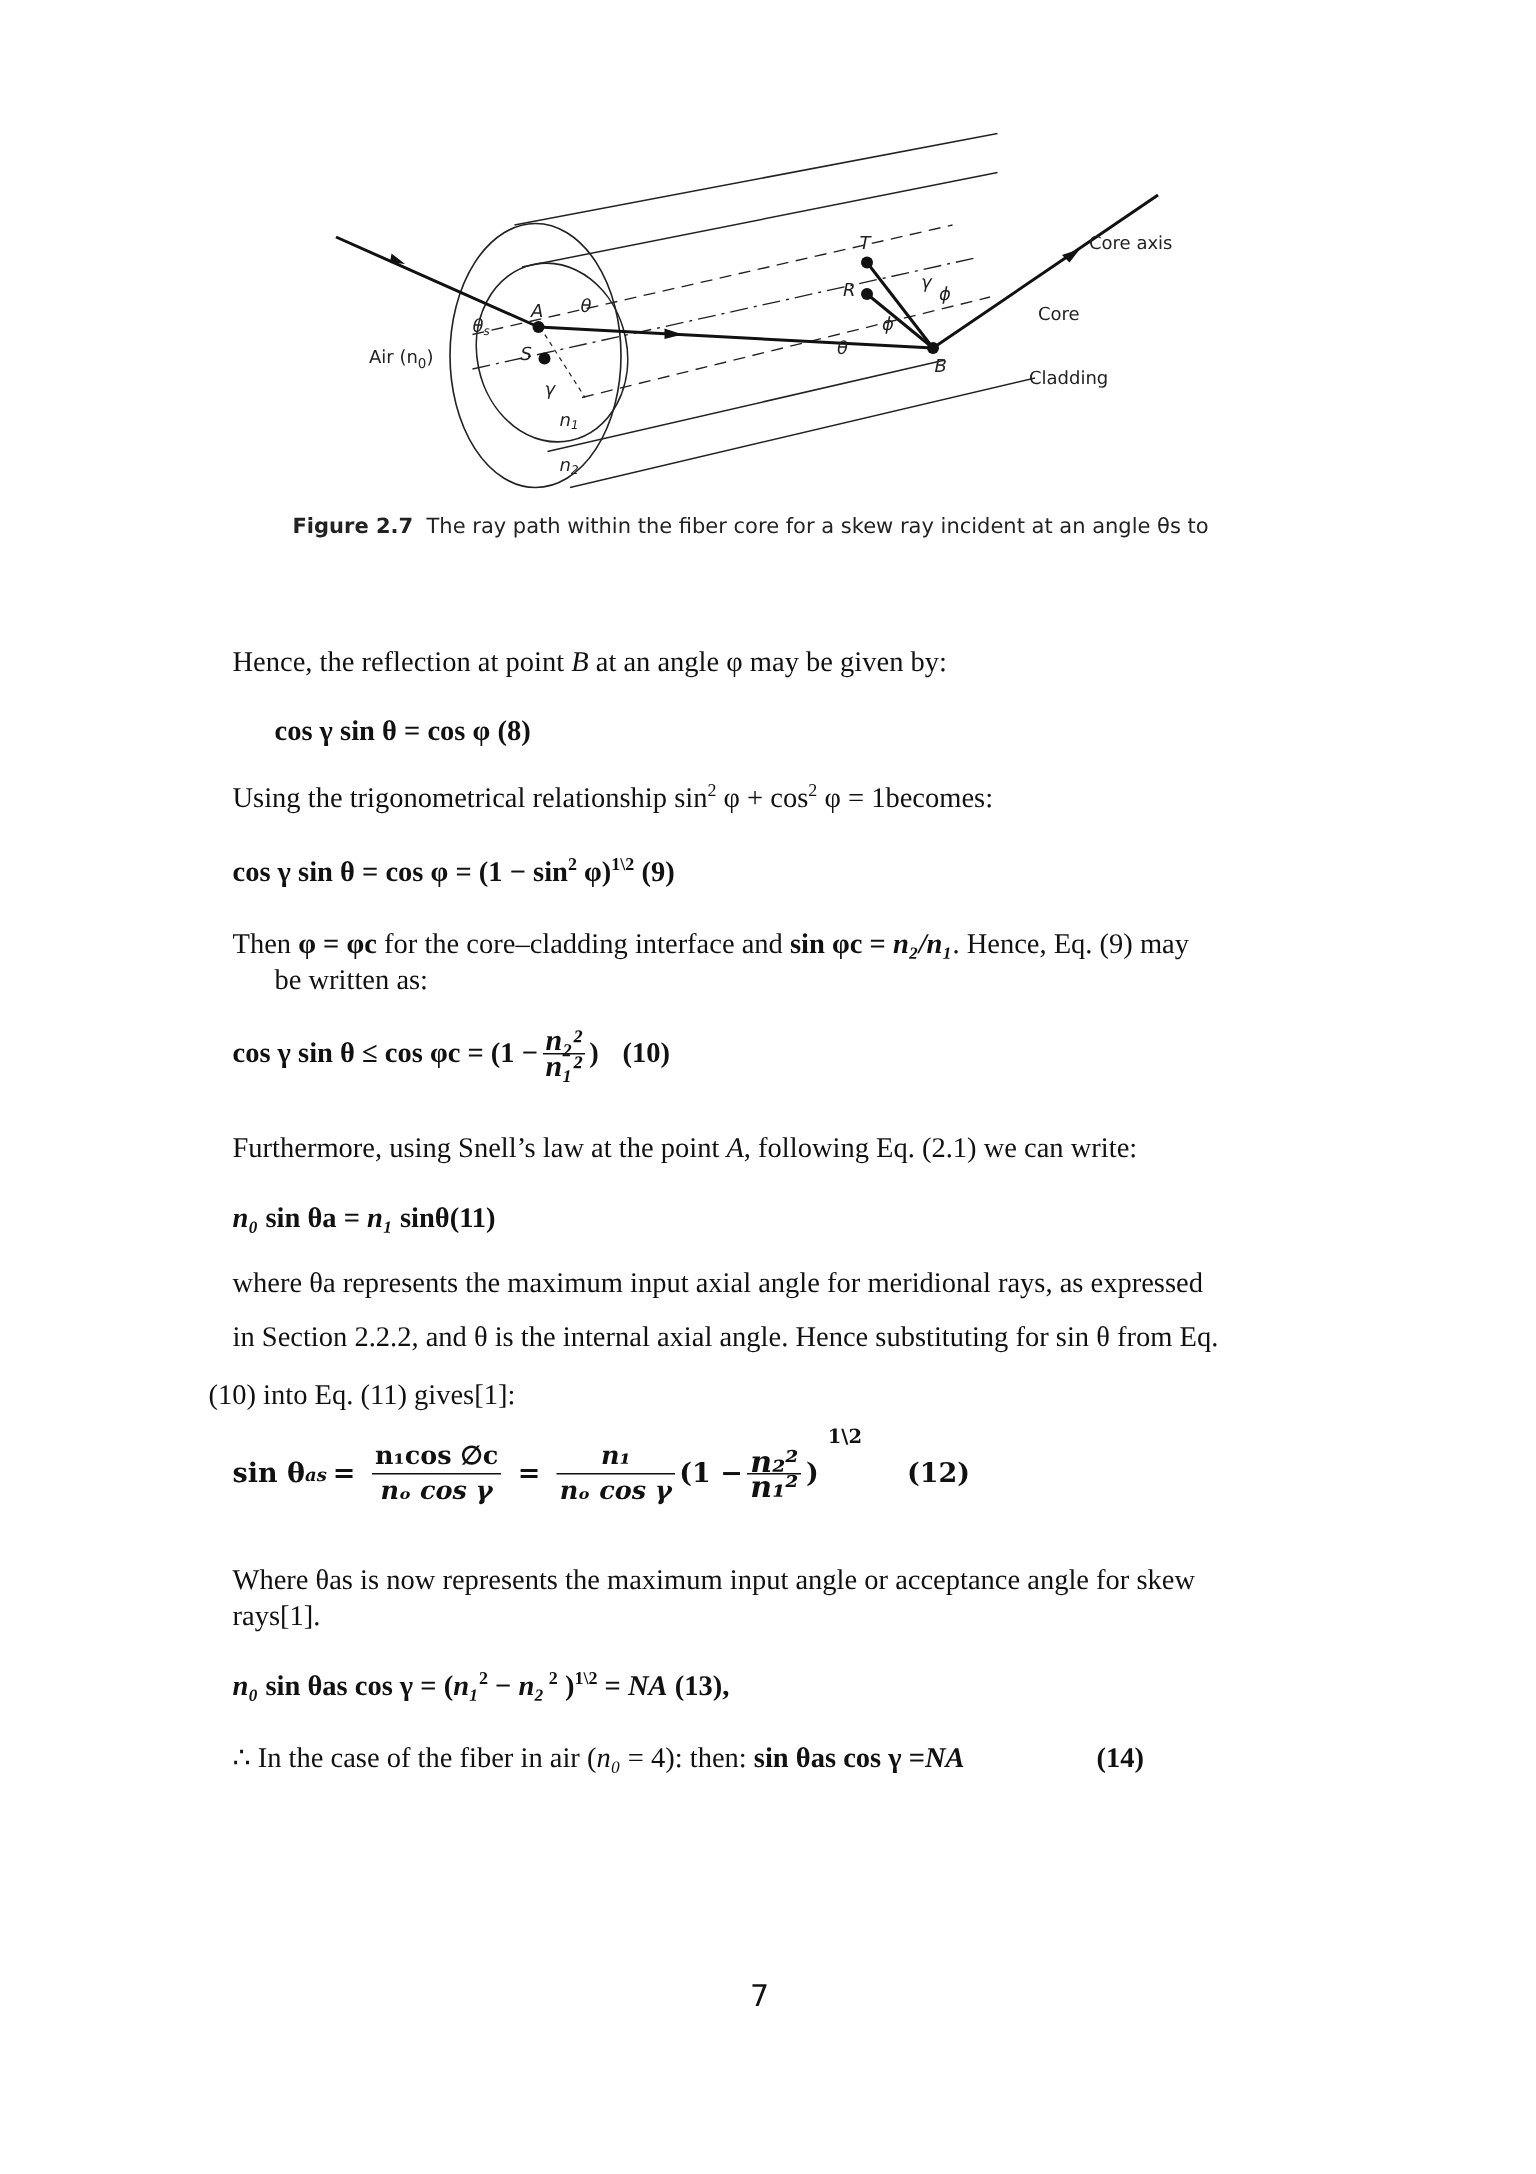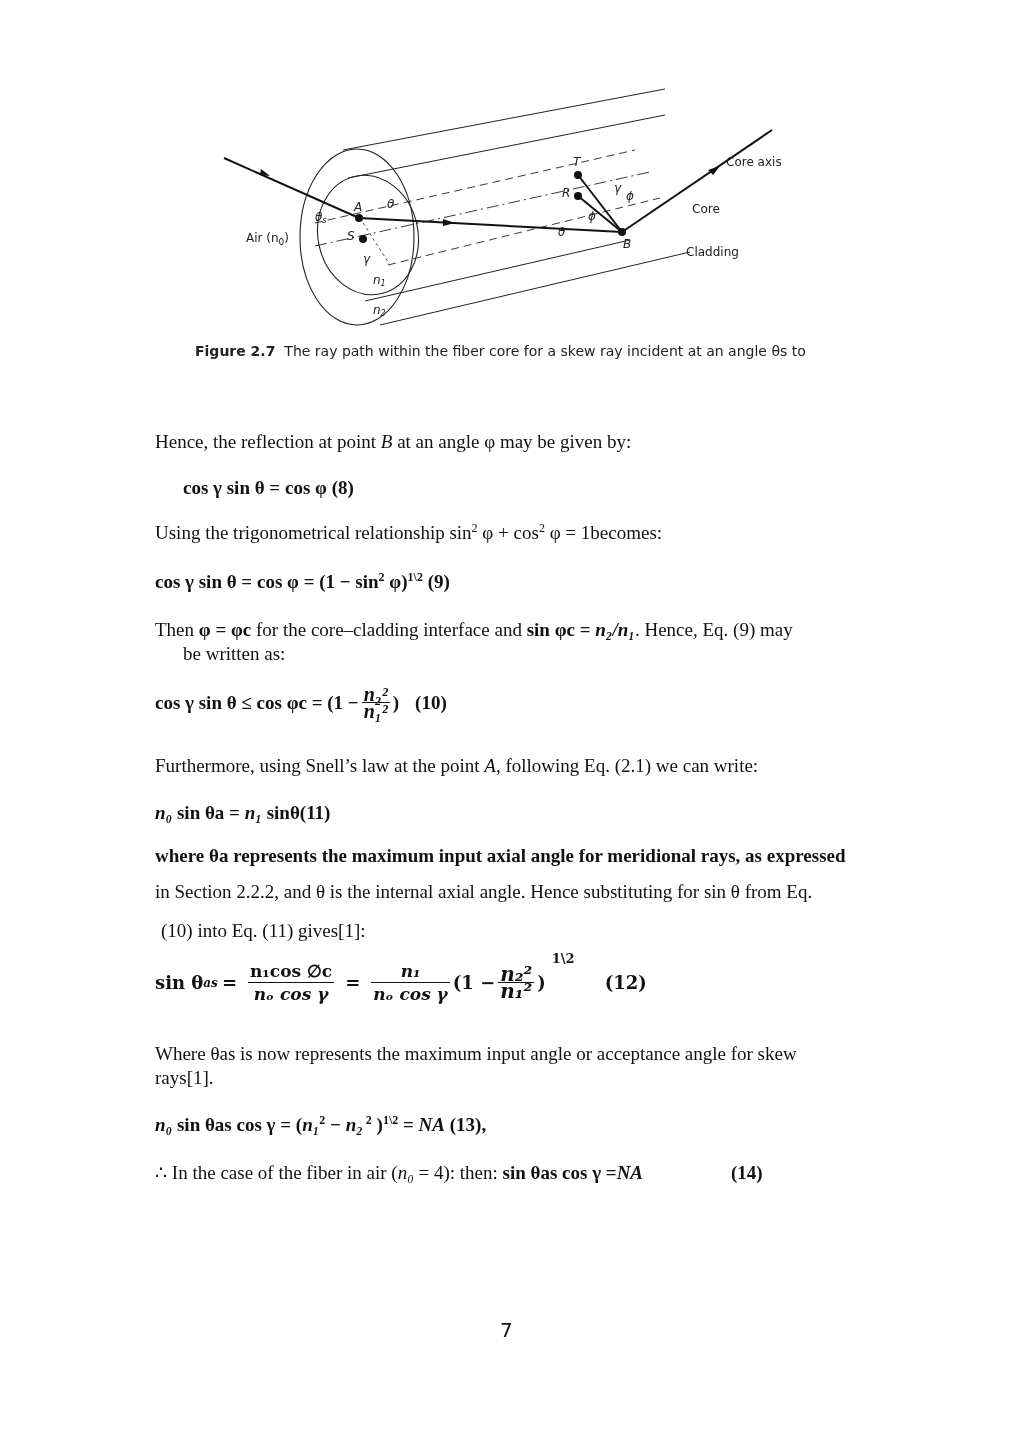--- a/index.html
+++ b/index.html
@@ -113,23 +113,23 @@
 </div>
 
 <div class="abs p" style="left:155px; top:755px;">
   <span>Furthermore, using Snell’s law at the point </span><span class="i">A</span><span>, following Eq. (2.1) we can write:</span>
 </div>
 
 <div class="abs p b" style="left:155px; top:802px;">
   <span class="i">n₀</span><span> sin θa = </span><span class="i">n₁</span><span> sinθ(11)</span>
 </div>
 
-<div class="abs p" style="left:155px; top:845px;font-weight:bold;">where θa represents the maximum input axial angle for meridional rays, as expressed</div>
+<div class="abs p" style="left:155px; top:845px;">where θa represents the maximum input axial angle for meridional rays, as expressed</div>
 <div class="abs p" style="left:155px; top:881px;">in Section 2.2.2, and θ is the internal axial angle. Hence substituting for sin θ from Eq.</div>
-<div class="abs p" style="left:161px; top:920px;">(10) into Eq. (11) gives[1]:</div>
+<div class="abs p" style="left:139px; top:920px;">(10) into Eq. (11) gives[1]:</div>
 
 <div class="abs mathfont b" style="left:155px; top:960px; display:flex; align-items:center; font-size:18px;">
   <span>sin θ</span>
     <sub class="i">as</sub>
   <span style="margin:0 8px 0 4px;">=</span>
   <span class="frac">
     <span class="num" style="font-size:17px; line-height:22px;">n₁cos ∅c</span>
     <span class="bar"></span>
     <span class="den i" style="font-size:17px; line-height:22px;">nₒ cos γ</span>
   </span>

